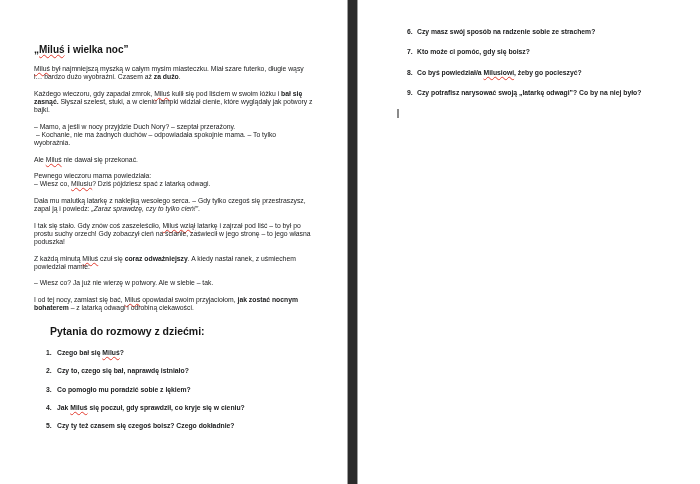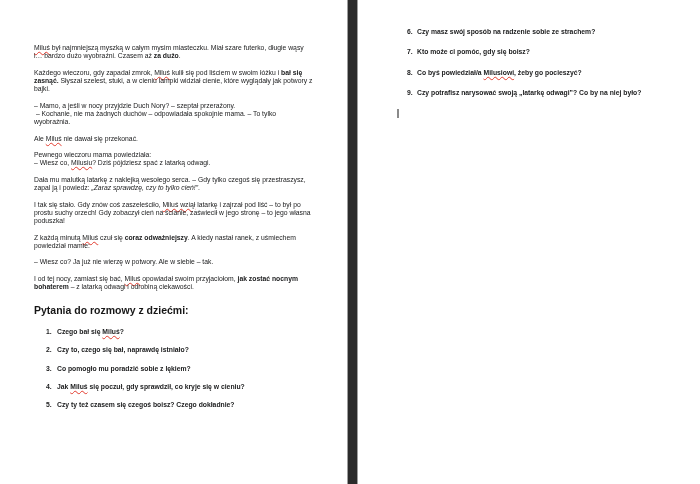--- a/index.html
+++ b/index.html
@@ -18,21 +18,21 @@
   p.para{font-size:6.8px;line-height:8.1px;margin:0 0 8.6px 0;white-space:pre-wrap;}
   .b{font-weight:700;}
   .i{font-style:italic;}
   .sq{
     text-decoration-line:underline;
     text-decoration-style:wavy;
     text-decoration-color:var(--squiggle,#e23b2e);
     text-decoration-thickness:1px;
     text-underline-offset:1px;
   }
-  .questions-heading{font-size:10.5px;line-height:13px;font-weight:700;margin:13px 0 11px 0;color:#161616;}
+  .questions-heading{font-size:10.5px;line-height:13px;font-weight:700;margin:13px 0 11px 16px;color:#161616;}
 
   ol.qlist{list-style:none;margin:0;padding:0;font-size:6.8px;line-height:8.1px;font-weight:700;}
   ol.qlist li{position:relative;padding-left:23px;margin-bottom:10px;white-space:pre-wrap;}
   ol.qlist .num{position:absolute;left:12px;}
   .page-right ol.qlist li{padding-left:20px;margin-bottom:12.2px;}
   .page-right ol.qlist .num{left:10px;}
 
   .page-gap{
     position:absolute;left:347px;top:0;width:11px;height:484px;box-sizing:border-box;
     background:var(--divider,#2b2b2b);
@@ -40,20 +40,21 @@
     border-right:1px solid var(--divider_edge,#9e9e9e);
   }
   .caret{width:1.5px;height:9px;background:var(--caret,#8a8a8a);margin-top:0;}
 </style>
 </head>
 <body>
 
 <div class="canvas">
 
   <div class="page page-left">
+    <h1 class="doc-title"><span>„</span><span class="sq">Miluś</span><span> i wielka noc”</span></h1>
     <div>
         <p class="para"><span class="sq">Miluś</span><span> był najmniejszą myszką w całym mysim miasteczku. Miał szare futerko, długie wąsy
 i… bardzo dużo wyobraźni. Czasem aż </span><span class="b">za dużo</span><span>.</span></p>
         <p class="para"><span>Każdego wieczoru, gdy zapadał zmrok, </span><span class="sq">Miluś</span><span> kulił się pod liściem w swoim łóżku i </span><span class="b">bał się
 zasnąć.</span><span> Słyszał szelest, stuki, a w cieniu lampki widział cienie, które wyglądały jak potwory z
 bajki.</span></p>
         <p class="para"><span>– Mamo, a jeśli w nocy przyjdzie Duch Nory? – szeptał przerażony.
  – Kochanie, nie ma żadnych duchów – odpowiadała spokojnie mama. – To tylko
 wyobraźnia.</span></p>
         <p class="para"><span>Ale </span><span class="sq">Miluś</span><span> nie dawał się przekonać.</span></p>

